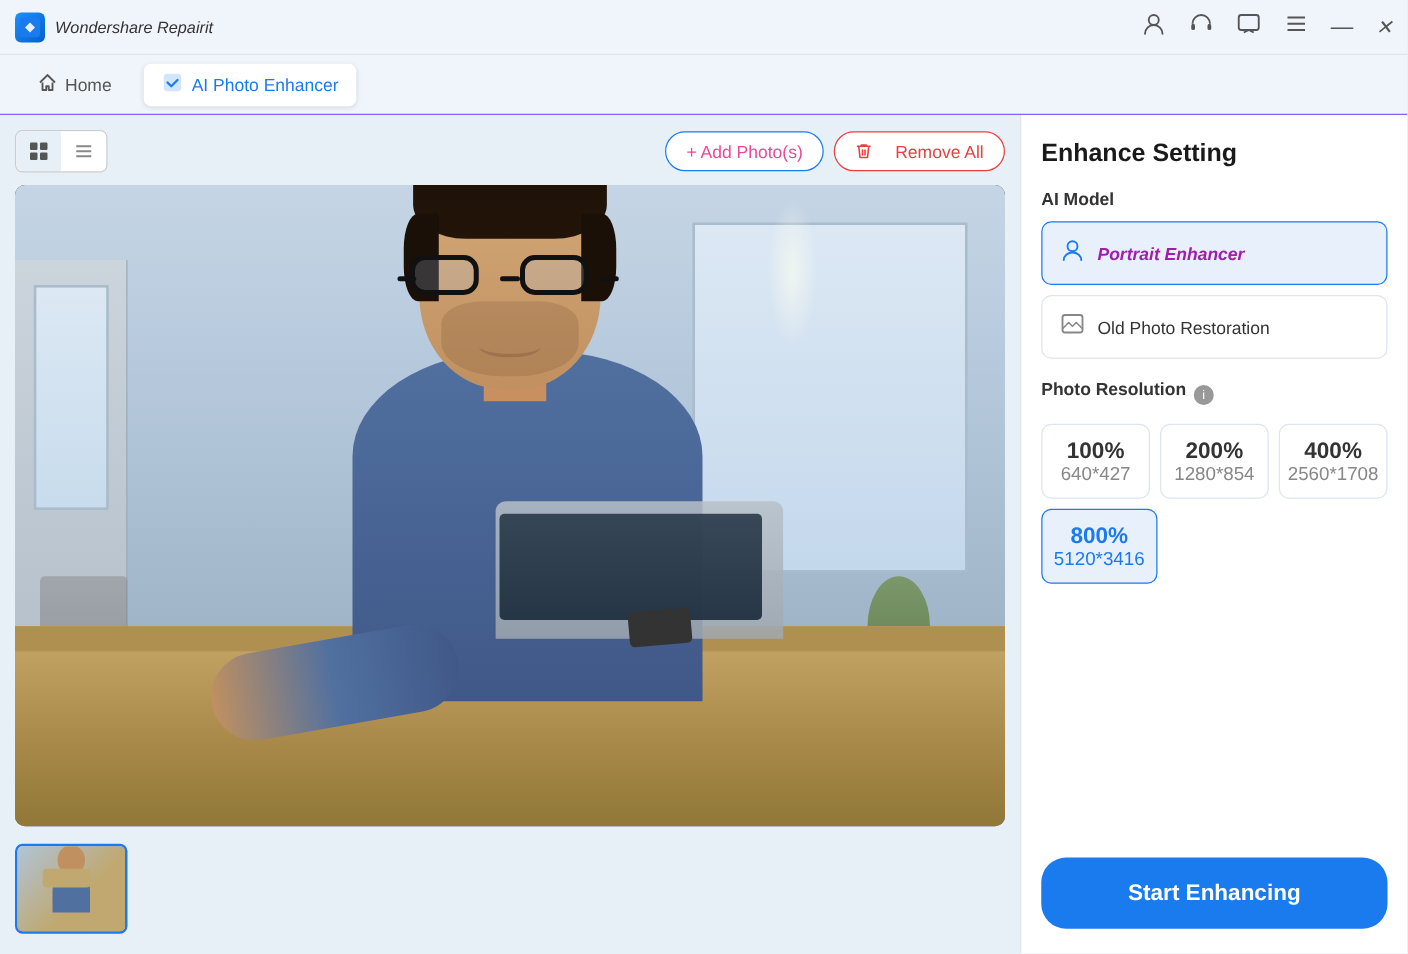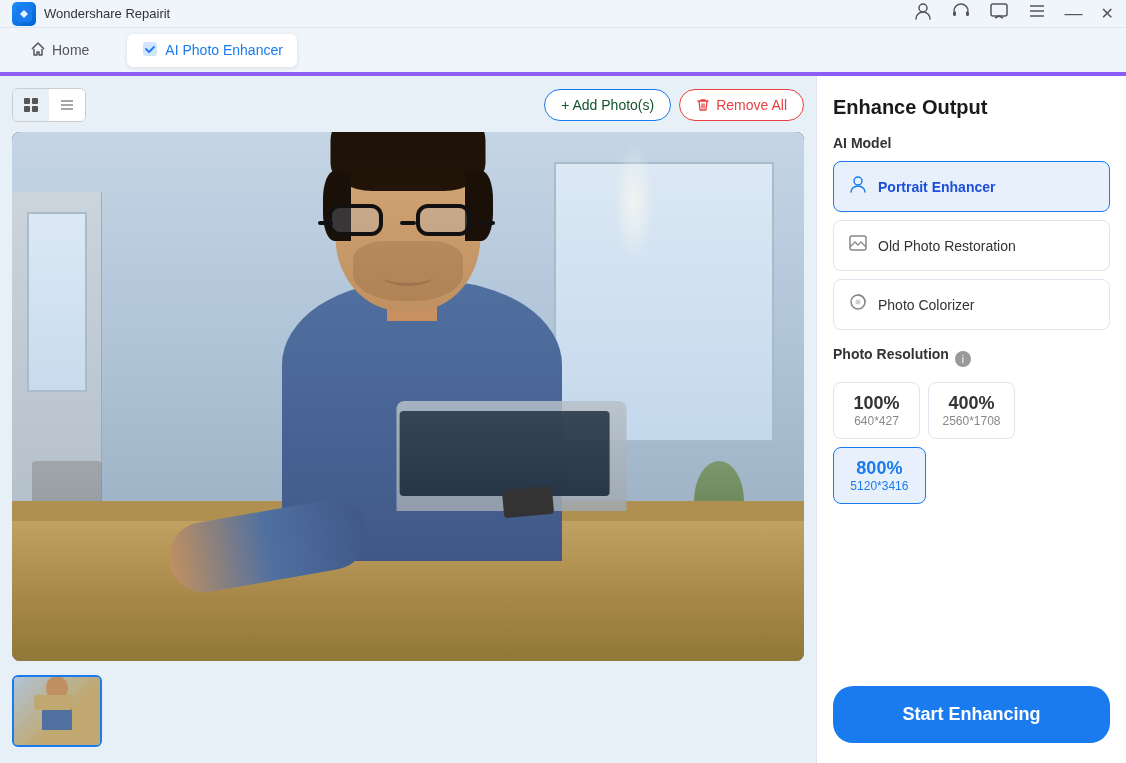--- a/index.html
+++ b/index.html
@@ -9,27 +9,28 @@
       width: 1126px;
       height: 763px;
       overflow: hidden;
       display: flex;
       flex-direction: column;
     }
 
     
     .titlebar {
       background: #f0f5fb;
-      height: 28px;
+      height: 44px;
       display: flex;
       align-items: center;
       justify-content: space-between;
       padding: 0 12px;
       border-bottom: 1px solid #dde5ef;
       flex-shrink: 0;
+      font-style: italic;
     }
     .titlebar-left {
       display: flex;
       align-items: center;
       gap: 8px;
     }
     .app-icon {
       width: 24px;
       height: 24px;
       background: linear-gradient(135deg, #1e90ff, #0060cc);
@@ -61,22 +62,22 @@
       cursor: pointer;
     }
 
     
     .navbar {
       background: #f0f5fb;
       height: 48px;
       display: flex;
       align-items: center;
       padding: 0 16px;
-      gap: 24px;
-      border-bottom: 4px solid #8b5cf6;
+      gap: 12px;
+      border-bottom: 1px solid #8b5cf6;
       flex-shrink: 0;
     }
     .nav-tab {
       display: flex;
       align-items: center;
       gap: 6px;
       padding: 6px 14px;
       border-radius: 6px;
       cursor: pointer;
       font-size: 14px;
@@ -141,29 +142,29 @@
     }
     .spacer { flex: 1; }
     .btn-add {
       display: flex;
       align-items: center;
       gap: 6px;
       padding: 7px 16px;
       border: 1.5px solid #1a7bef;
       border-radius: 20px;
       background: white;
-      color: #14532d;
+      color: #ec4899;
       font-size: 14px;
       cursor: pointer;
       font-weight: 500;
     }
     .btn-remove {
       display: flex;
       align-items: center;
-      gap: 6px;
+      gap: 18px;
       padding: 7px 16px;
       border: 1.5px solid #e84040;
       border-radius: 20px;
       background: white;
       color: #e84040;
       font-size: 14px;
       cursor: pointer;
       font-weight: 500;
     }
 
@@ -248,22 +249,23 @@
       border-radius: 8px;
       cursor: pointer;
       font-size: 14px;
       color: #333;
       background: white;
       transition: all 0.15s;
     }
     .model-btn.selected {
       border-color: #1a7bef;
       background: #e8f0fb;
-      color: #1d4ed8;
+      color: #a21caf;
       font-weight: 600;
+      font-style: italic;
     }
     .model-icon {
       font-size: 18px;
       color: #888;
     }
     .model-btn.selected .model-icon {
       color: #1a7bef;
     }
 
     
@@ -307,21 +309,21 @@
     }
     .res-pct {
       font-size: 18px;
       font-weight: 600;
       color: #333;
     }
     .res-btn.selected .res-pct {
       color: #1a7bef;
     }
     .res-dim {
-      font-size: 12px;
+      font-size: 15px;
       color: #888;
     }
     .res-btn.selected .res-dim {
       color: #1a7bef;
     }
     .res-row-bottom {
       display: flex;
       gap: 8px;
     }
 
@@ -502,21 +504,21 @@
             <div style="position:absolute;bottom:15px;left:50%;transform:translateX(-50%);width:30px;height:35px;background:#5070a0;border-radius:50% 50% 0 0;"></div>
             <div style="position:absolute;bottom:45px;left:50%;transform:translateX(-50%);width:22px;height:24px;background:#c09060;border-radius:50%;"></div>
             <div style="position:absolute;bottom:35px;left:50%;transform:translateX(-60%);width:38px;height:15px;background:#c0a870;border-radius:3px;"></div>
           </div>
         </div>
       </div>
     </div>
   </div>
 
   <div class="right-panel">
-    <h2 class="panel-title">Enhance Output</h2>
+    <h2 class="panel-title">Enhance Setting</h2>
 
     <div>
       <div class="section-label">AI Model</div>
       <div class="model-list">
 
 
         <div class="model-btn selected">
           <span class="model-icon">
             <svg width="20" height="20" viewBox="0 0 20 20" fill="none">
                 <circle cx="10" cy="7" r="4" stroke="#1a7bef" stroke-width="1.5"></circle>
@@ -529,47 +531,41 @@
         <div class="model-btn">
           <span class="model-icon">
             <svg width="20" height="20" viewBox="0 0 20 20" fill="none">
                 <rect x="2" y="3" width="16" height="14" rx="2" stroke="#888" stroke-width="1.5"></rect>
                 <path d="M2 14l5-5 3 3 3-3 5 5" stroke="#888" stroke-width="1.2" stroke-linejoin="round"></path>
               </svg>
           </span>
           <span>Old Photo Restoration</span>
         </div>
 
-        <div class="model-btn">
-          <span class="model-icon">
-            <svg width="20" height="20" viewBox="0 0 20 20" fill="none">
-                <circle cx="10" cy="10" r="7" stroke="#888" stroke-width="1.5"></circle>
-                <path d="M10 3c3.866 0 7 3.134 7 7" stroke="#888" stroke-width="1.5" stroke-linecap="round"></path>
-                <circle cx="10" cy="10" r="2.5" fill="#888" opacity="0.4"></circle>
-              </svg>
-          </span>
-          <span>Photo Colorizer</span>
-        </div>
       </div>
     </div>
 
     <div>
       <div class="resolution-header">
         <span class="section-label">Photo Resolution</span>
         <div class="info-icon">i</div>
       </div>
 
       <div style="margin-top:10px;">
 
         <div class="resolution-grid">
           <div class="res-btn">
             <span class="res-pct">100%</span>
             <span class="res-dim">640*427</span>
           </div>
           <div class="res-btn">
+            <span class="res-pct">200%</span>
+            <span class="res-dim">1280*854</span>
+          </div>
+          <div class="res-btn">
             <span class="res-pct">400%</span>
             <span class="res-dim">2560*1708</span>
           </div>
         </div>
 
         <div class="res-row-bottom">
           <div class="res-btn selected" style="width: calc(33.5%);">
             <span class="res-pct">800%</span>
             <span class="res-dim">5120*3416</span>
           </div>

